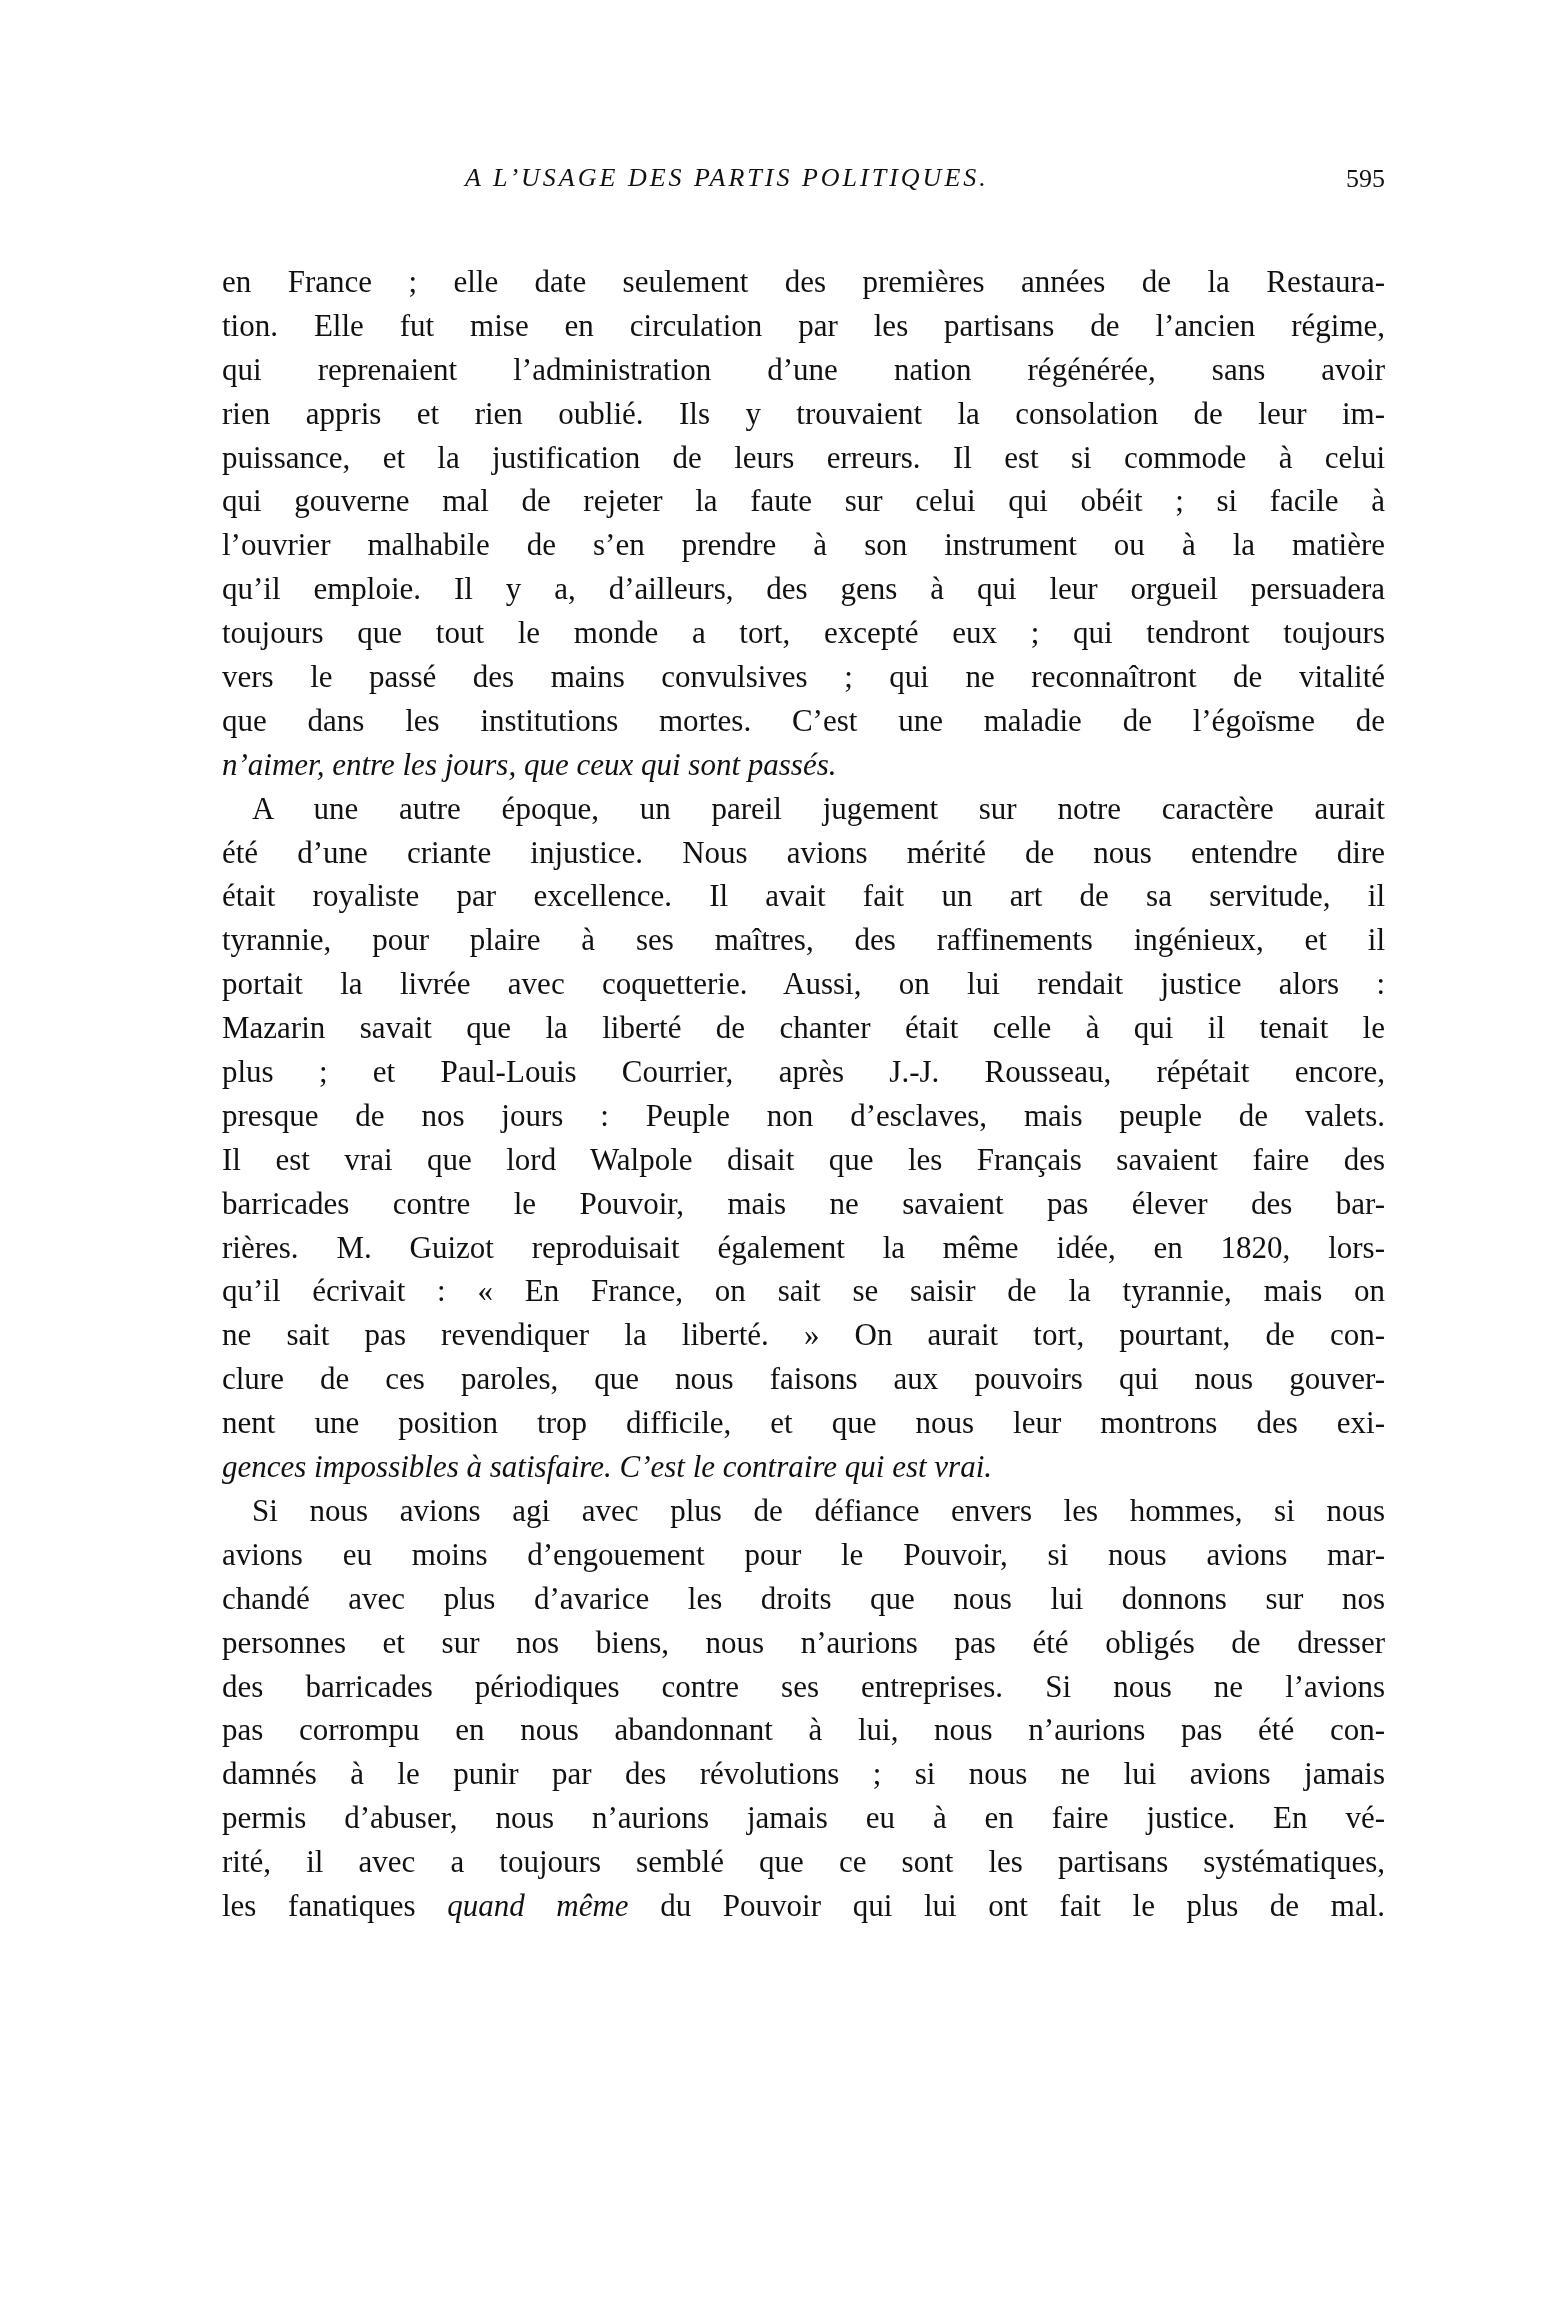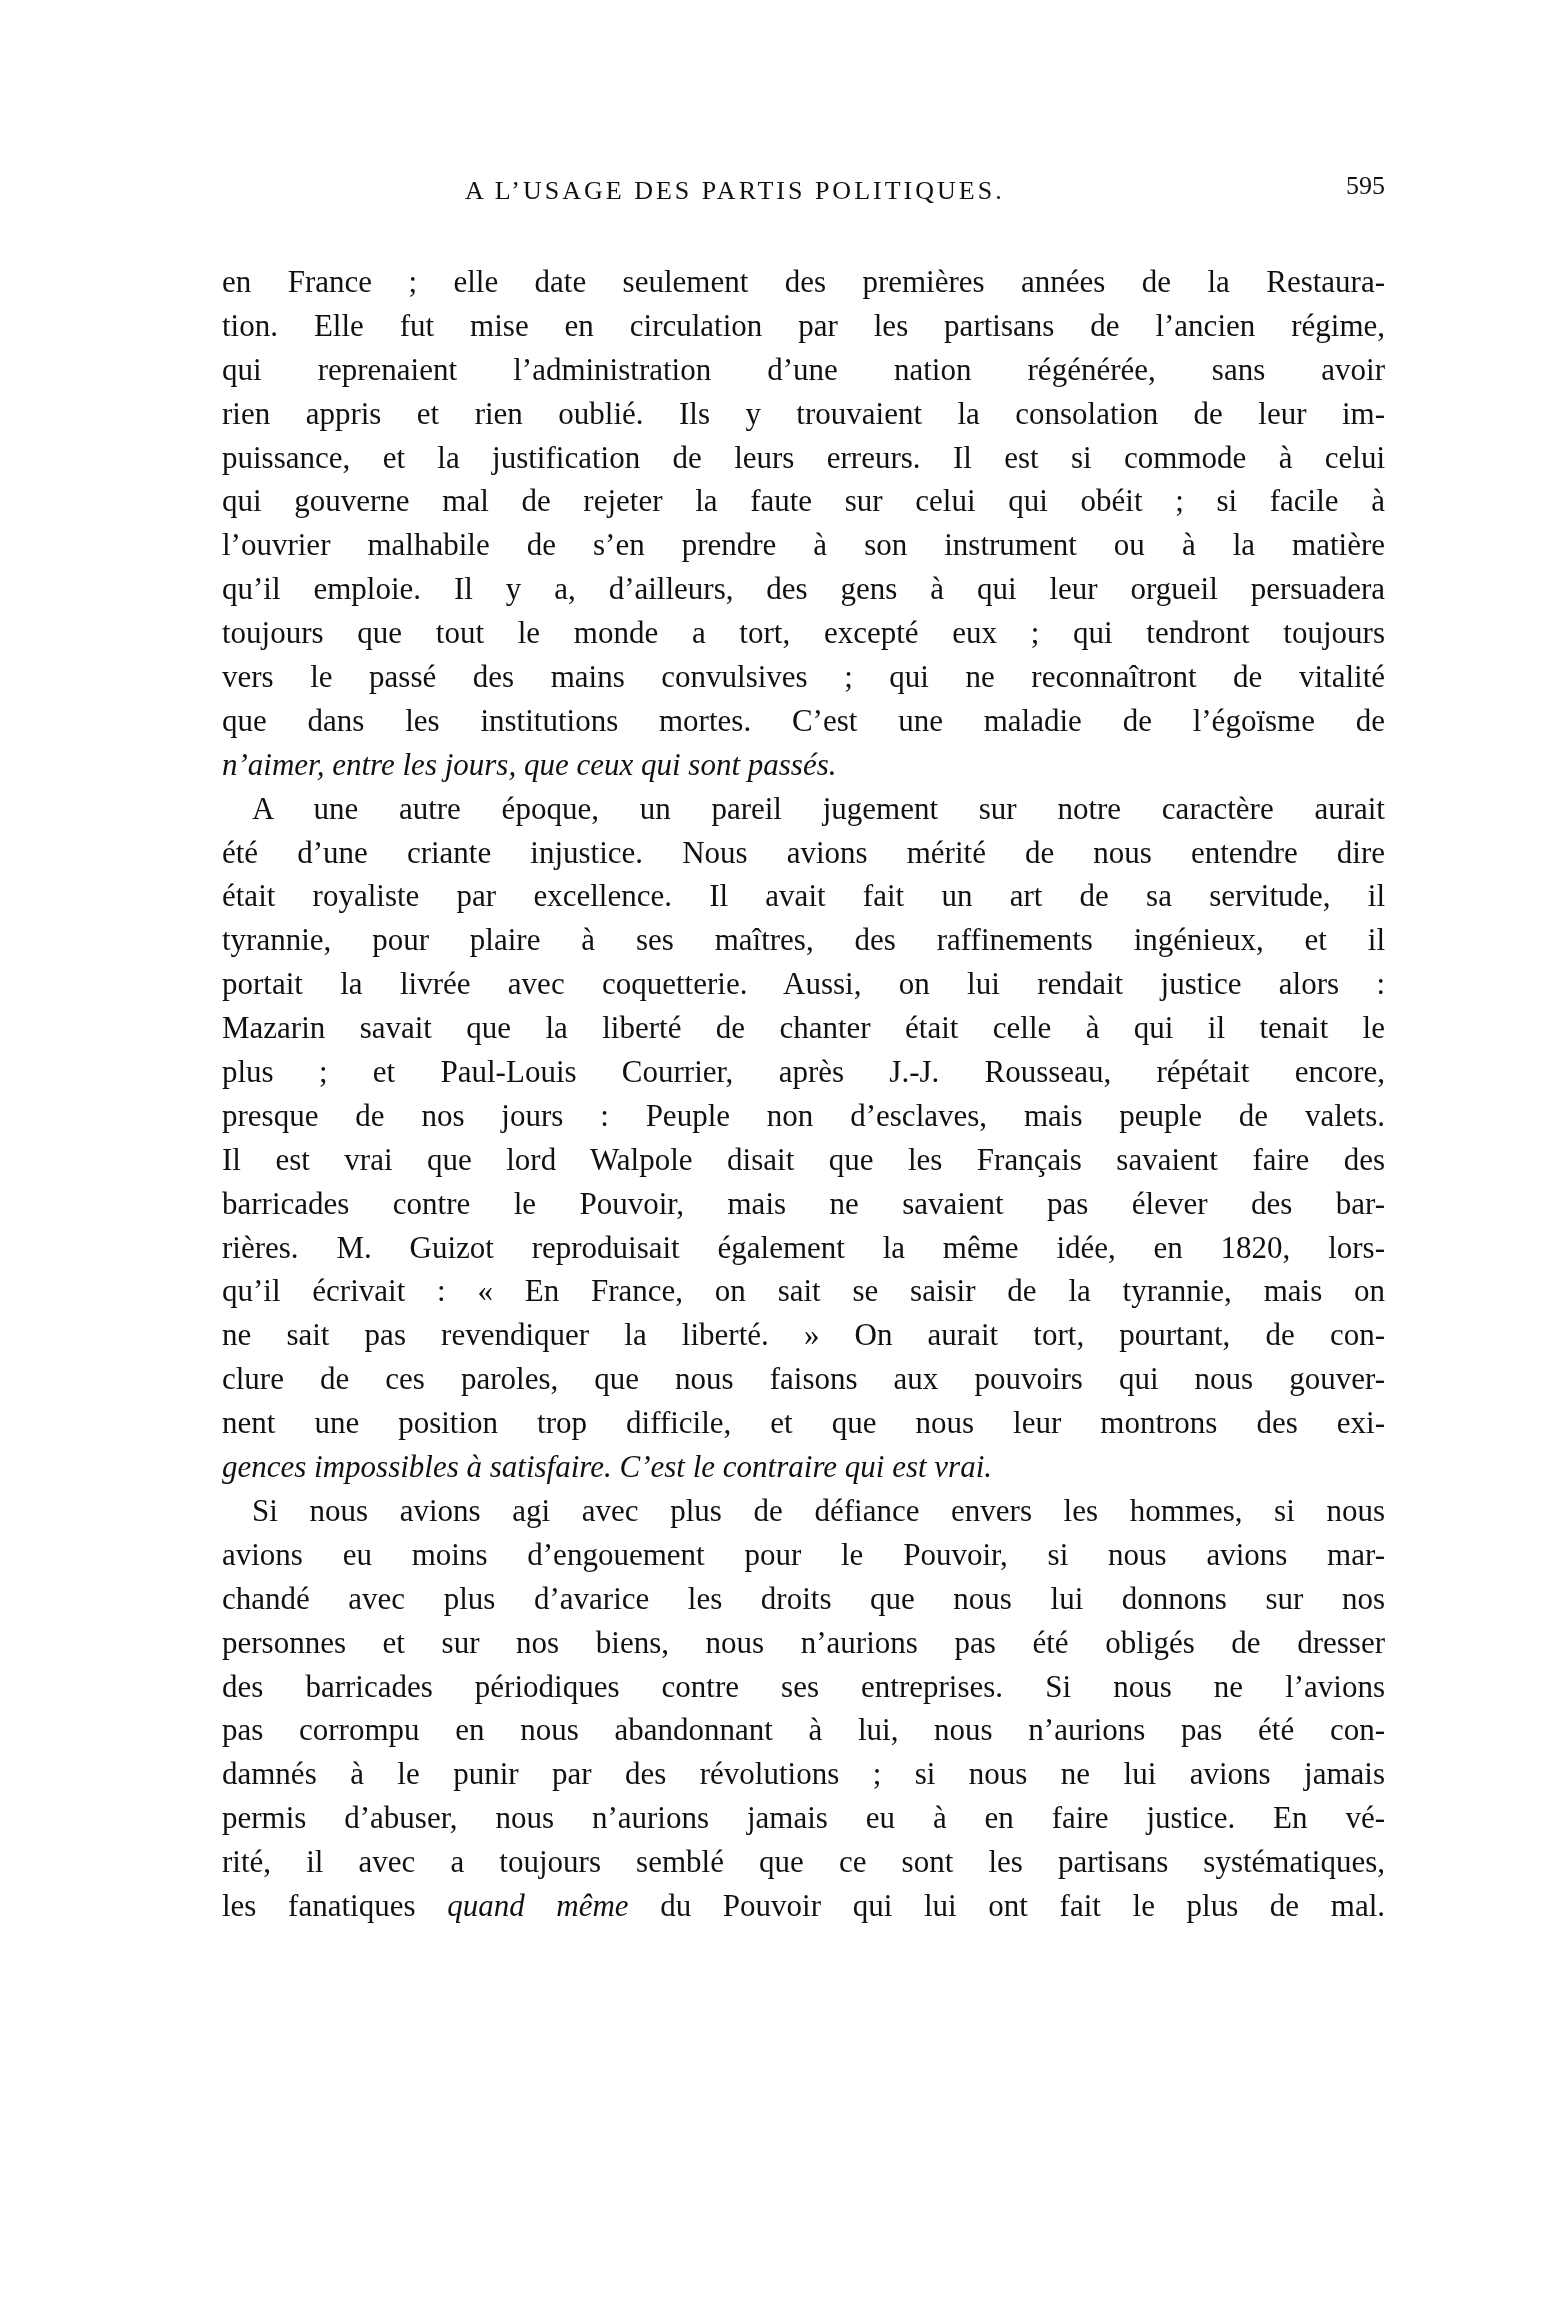--- a/index.html
+++ b/index.html
@@ -1,21 +1,21 @@
 <!DOCTYPE html>
 <html><head>
 <meta charset="utf-8">
 <style>
   html, body { margin:0; padding:0; background:#ffffff; }
   body { width:1545px; height:2304px; position:relative; overflow:hidden;
          font-family:"Liberation Serif","DejaVu Serif",serif; color:#111; }
   .page { position:absolute; left:180px; top:160px; width:1205px; }
   .running-head { position:relative; height:50px; font-size:26px; letter-spacing:3px; }
-  .running-head .title { position:absolute; left:285px; top:16px; text-transform:uppercase; }
-  .running-head .folio { position:absolute; right:0; top:11px; letter-spacing:0; }
+  .running-head .title { position:absolute; left:285px; top:3px; text-transform:uppercase;font-style:italic; }
+  .running-head .folio { position:absolute; right:0; top:4px; letter-spacing:0; }
   .body { margin-top:50px; font-size:31px; line-height:43.9px; text-align:justify; }
   .line { display:block; height:43.9px; white-space:nowrap; text-align:justify; text-align-last:justify; overflow:hidden;margin-left:42px; }
   .line.last { text-align-last:left;font-style:italic; }
   i { font-style:italic; }
 </style>
 </head>
 <body>
 
 <div class="page">
   <div class="running-head">

